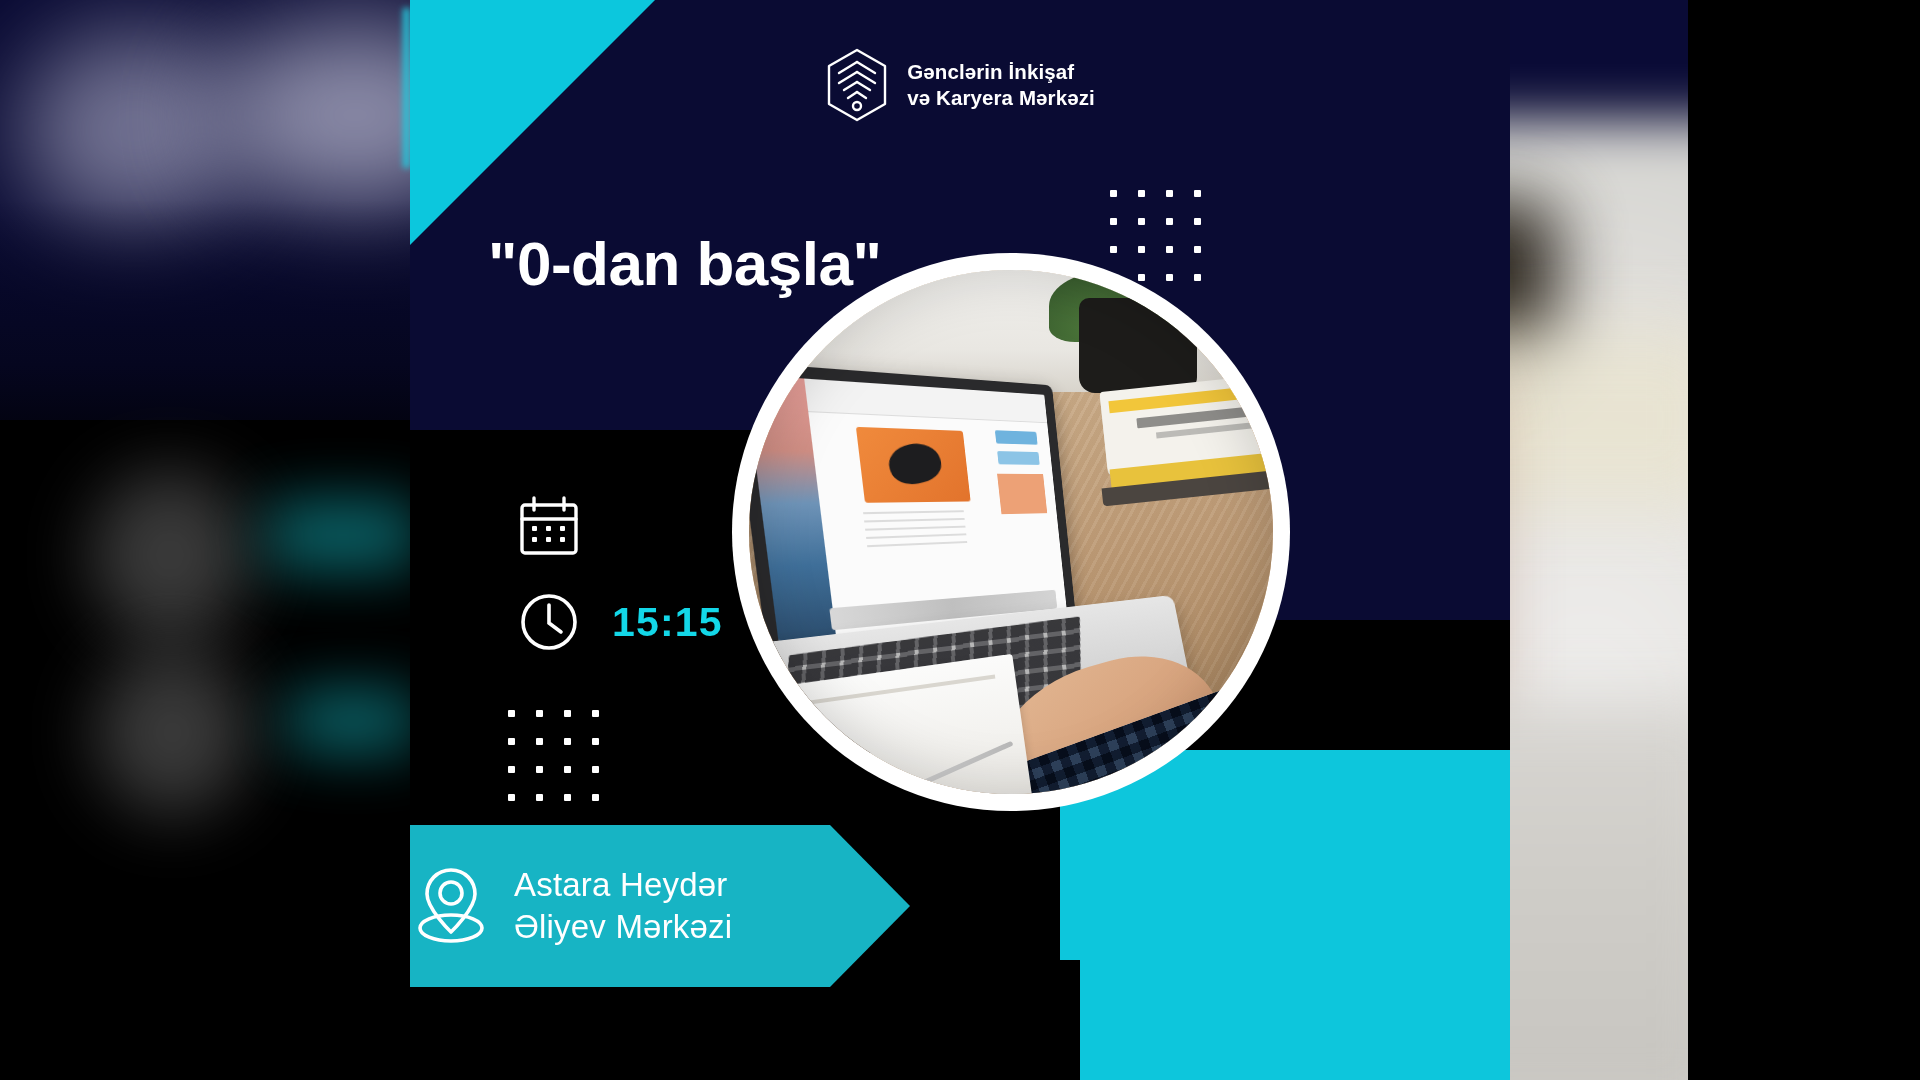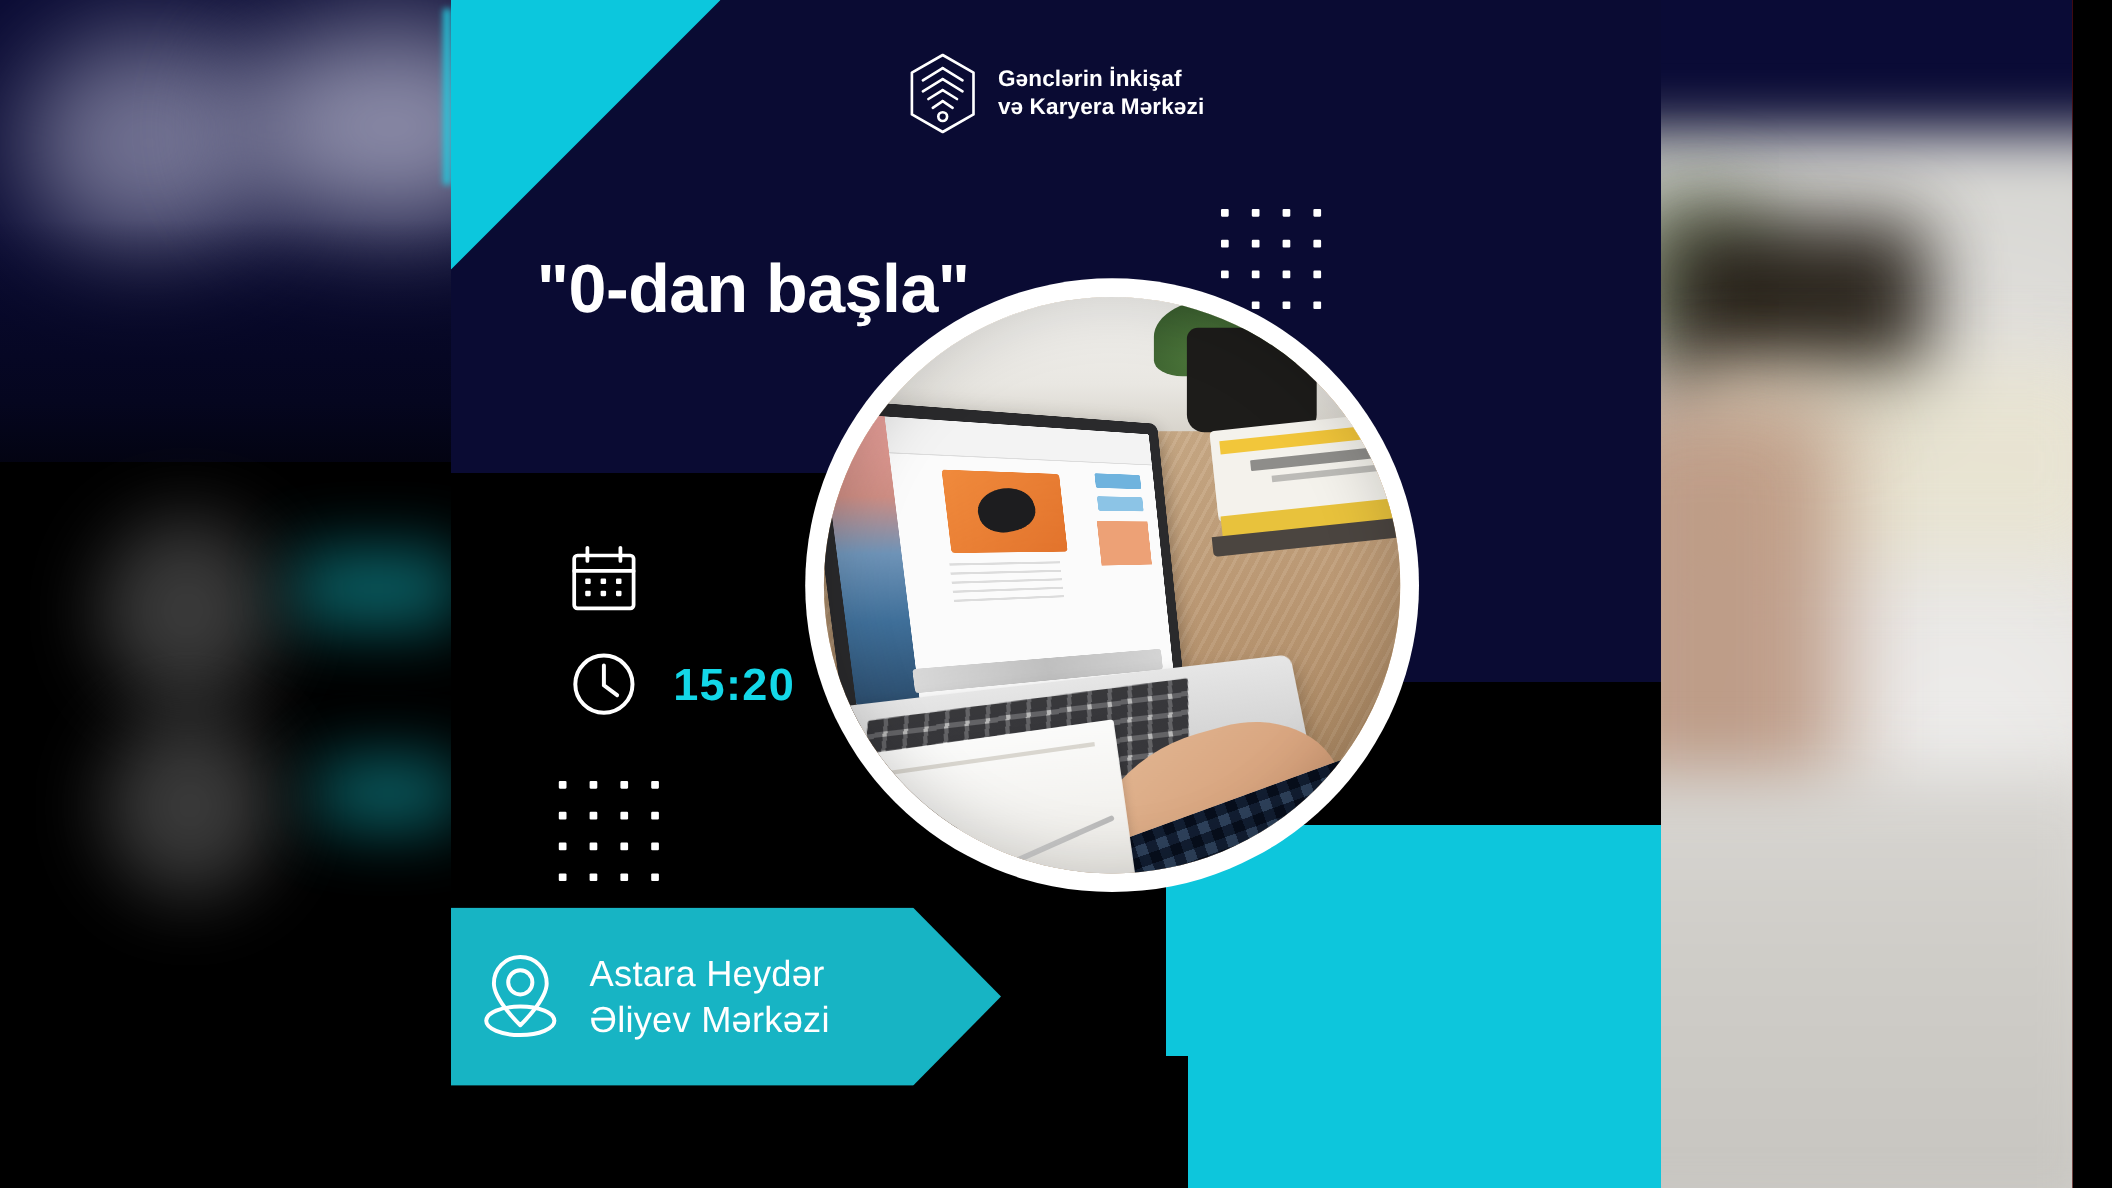--- a/index.html
+++ b/index.html
@@ -6,23 +6,23 @@
   html, body {
     width:1920px; height:1080px;
     overflow:hidden;
     background:#000;
     font-family:"Liberation Sans", sans-serif;
   }
 
   
   #stage {
     position:relative;
-    width:1884px; height:1080px;
+    width:1688px; height:1080px;
     overflow:hidden;
-    background:#b91c1c;
+    background:#0f766e;
   }
 
   
   .backdrop {
     position:absolute; top:0; bottom:0;
     overflow:hidden;
   }
   #backdrop-left  { left:0;  width:410px; }
   #backdrop-right { right:0; width:410px; }
 
@@ -199,21 +199,20 @@
   #dot-grid-top   { left:700px; top:190px; }
   #dot-grid-lower { left:  98px; top:710px; }
 
   
   #location-banner {
     position:absolute; left:0; top:825px;
     width:500px; height:162px;
     background:#17b4c4;
     clip-path: polygon(0 0, 420px 0, 500px 81px, 420px 162px, 0 162px);
     display:flex; align-items:center; gap:22px;
-    padding-left:22px;
     z-index:7;
   }
   #pin-icon { width:82px; height:88px; flex:0 0 auto; }
   #location-text {
     color:#ffffff;
     font-size:33px; font-weight:500;
     line-height:1.28;
     white-space:pre-line;
     letter-spacing:.2px;
   }
@@ -506,21 +505,21 @@
         </div>
       </div>
 
       <div class="info-row">
         <div class="info-icon">
           <svg viewBox="0 0 62 62" width="62" height="62" fill="none" stroke="#ffffff" stroke-width="3.6" stroke-linecap="round">
             <circle cx="31" cy="31" r="26"></circle>
             <path d="M31 14 V32 L43 41"></path>
           </svg>
         </div>
-        <div class="info-text">15:20</div>
+        <div class="info-text">15:15</div>
       </div>
     </div>
 
     <div class="dot-grid" id="dot-grid-lower">
       <span class="dot"></span>
         <span class="dot"></span>
         <span class="dot"></span>
         <span class="dot"></span>
       <span class="dot"></span>
         <span class="dot"></span>

